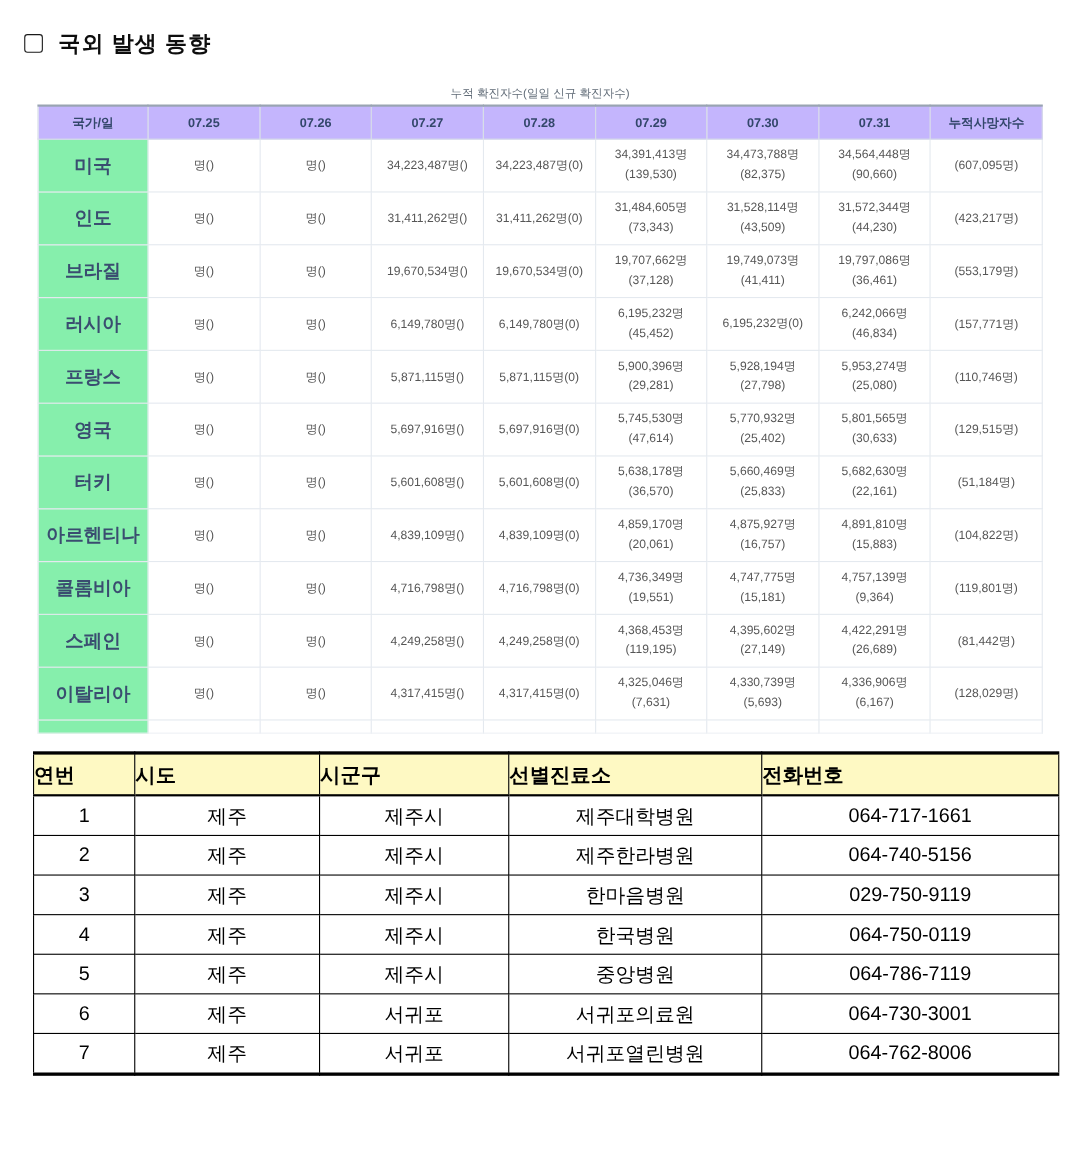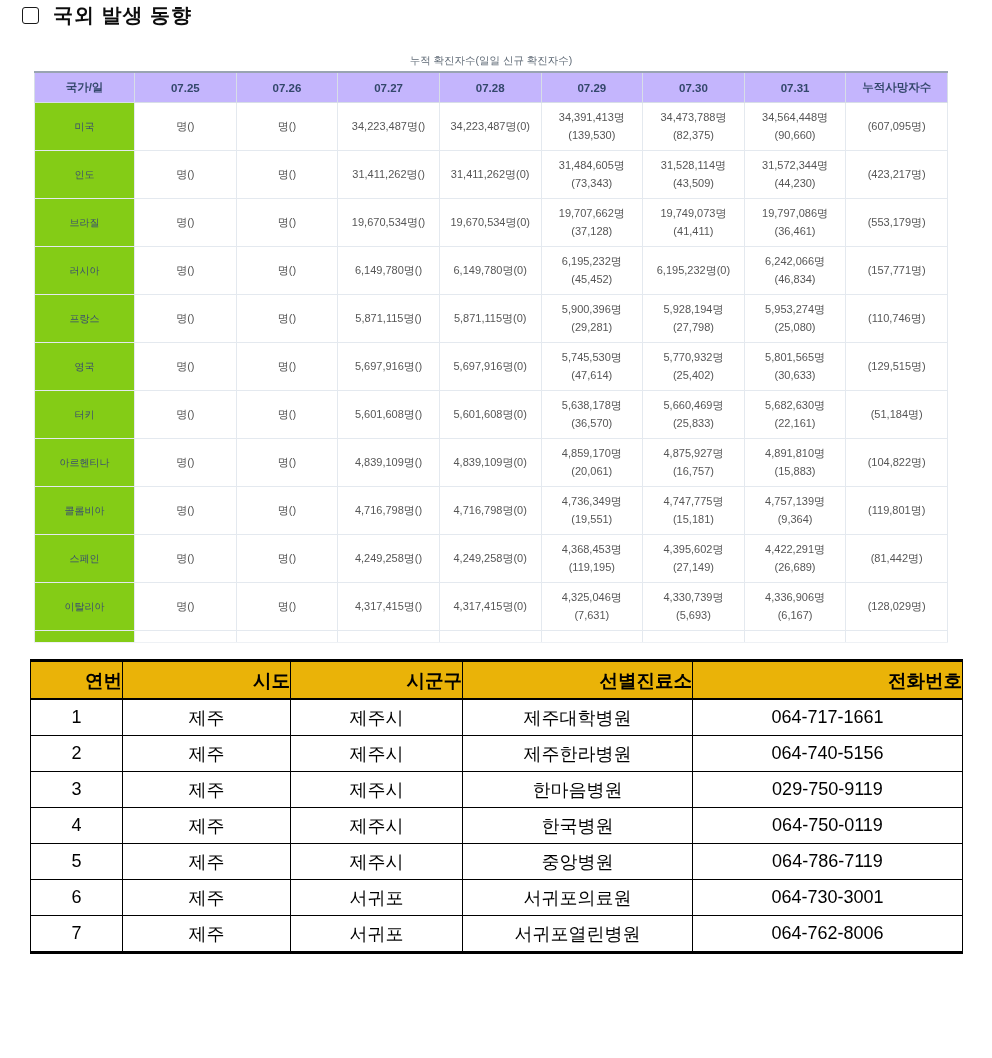--- a/index.html
+++ b/index.html
@@ -4,51 +4,51 @@
 <style>
   html,body { margin:0; padding:0; background:#ffffff; }
   body {
     width:992px; height:1058px; overflow:hidden;
     font-family:"Liberation Sans","DejaVu Sans",sans-serif;
     color:#000;
   }
   
   .sec-title { display:flex; align-items:center; margin-left:22px; font-weight:bold; color:#0d0d0d; letter-spacing:1px; }
   .sec-title .sq { flex:0 0 auto; width:15px; height:15px; border:1.7px solid #1a1a1a; border-radius:3px; margin-right:14px; background:#fff; }
-  #title1 { padding-top:2px; font-size:20px; }
+  #title1 { padding-top:26px; font-size:20px; }
   #title2 { margin-top:50px; font-size:22px; }
   #title2 .sq { width:17px; height:17px; }
 
   
   .note { width:914px; margin:25px 0 3px 34px; text-align:center; font-size:10.5px; color:#5f6a76; }
   table.t1 {
     width:914px; margin-left:34px; border-collapse:collapse; table-layout:fixed;
     border-top:2px solid #99a4b2; font-size:11px;
   }
   .t1 th {
     background:#c4b5fd; color:#33476b; font-weight:bold; font-size:11.5px;
     height:29px; border:1px solid #d7dee7; border-top:none; padding:0; text-align:center;
   }
   .t1 td {
     background:#ffffff; color:#565656; text-align:center; vertical-align:middle;
     height:47px; border:1px solid #e4e9ef; padding:0 2px; letter-spacing:0;
   }
-  .t1 td.cty { background:#84cc16; color:#3a4d70; font-weight:400; font-size:10px; }
+  .t1 td.cty { background:#86efac; color:#3a4d70; font-weight:700; font-size:17px; }
   .t1 .m, .t1 .s { display:block; line-height:1.55; }
   .t1 .s:empty { display:none; }
   .t1 tr.partial td { height:11px; border-bottom:1px solid #eef1f5; }
 
   
   table.t2 {
     width:932px; margin:16px 0 0 30px; border-collapse:collapse; table-layout:fixed;
     border-top:3px solid #000; border-bottom:3.5px solid #000; font-size:18px;
   }
   .t2 th {
-    background:#eab308; color:#000; font-weight:bold; font-size:18.5px;
-    height:36px; border:1.5px solid #000; border-top:none; border-bottom:2.5px solid #000; padding:0; text-align:right;
+    background:#fef9c3; color:#000; font-weight:bold; font-size:18.5px;
+    height:36px; border:1.5px solid #000; border-top:none; border-bottom:2.5px solid #000; padding:0; text-align:left;
   }
   .t2 td {
     color:#000; text-align:center; vertical-align:middle; height:35px;
     border:1.5px solid #000; padding:0;
   }
 </style>
 </head>
 <body>
 
 <div>

